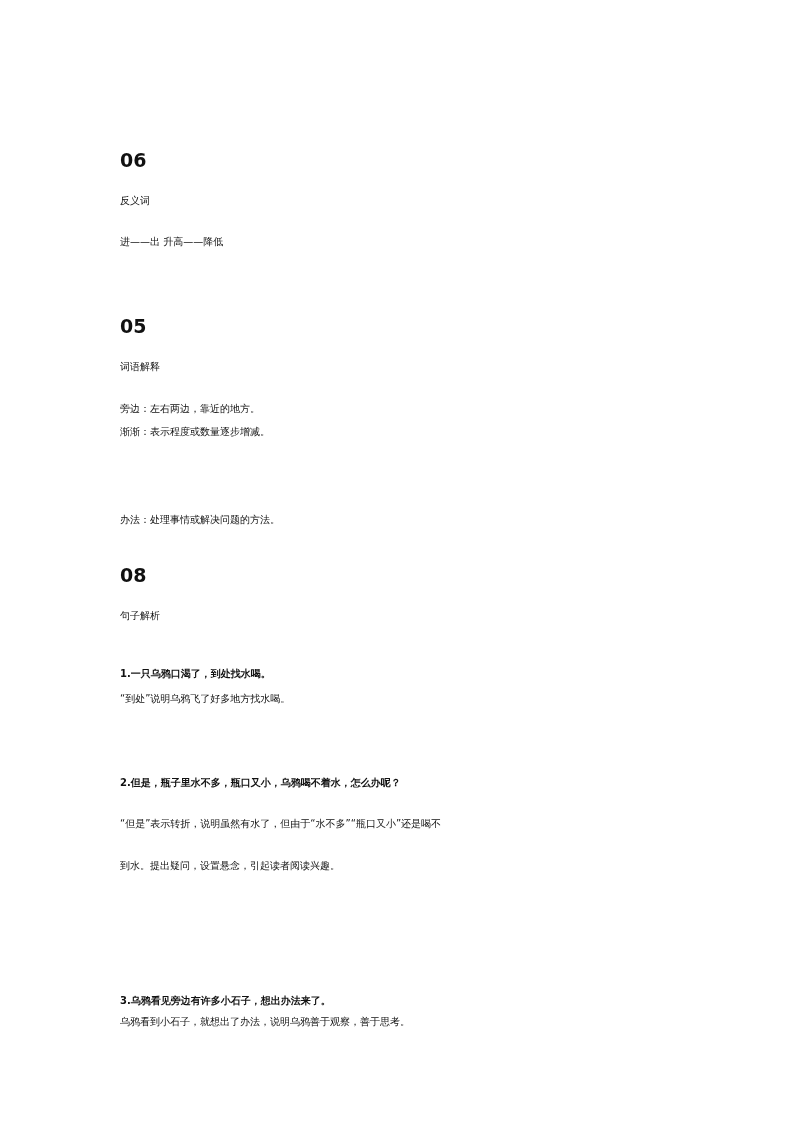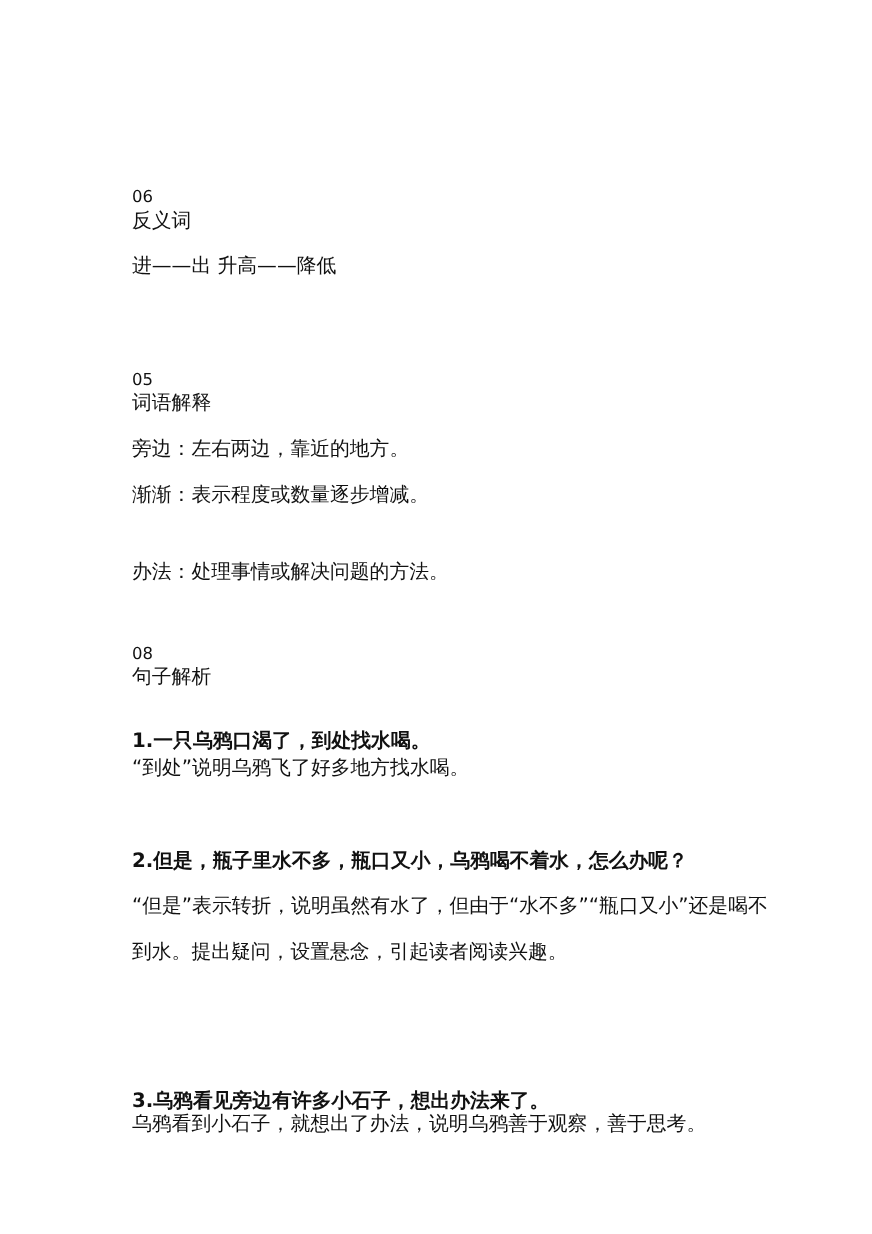--- a/index.html
+++ b/index.html
@@ -11,46 +11,45 @@
       width: 793px;
       height: 1122px;
       position: relative;
       overflow: hidden;
       font-family: "DejaVu Sans", "Liberation Sans", sans-serif;
       color: #111111;
     }
     .line {
       position: absolute;
       left: 120px;
-      font-size: 18px;
+      font-size: 10px;
       line-height: 18px;
       white-space: nowrap;
     }
     .section-number {
-      font-weight: normal;
-      font-size: 15px;
-      margin-top: 19px;
+      font-weight: bold;
+      font-size: 19px;
     }
     .bold {
       font-weight: bold;
     }
   </style>
 </head>
 <body>
 
 <div>
 
   <div class="line section-number" style="top:151px;">06</div>
   <div class="line" style="top:192px;">反义词</div>
   <div class="line" style="top:233px;">进——出 升高——降低</div>
 
   <div class="line section-number" style="top:317px;">05</div>
   <div class="line" style="top:358px;">词语解释</div>
   <div class="line" style="top:400px;">旁边：左右两边，靠近的地方。</div>
-  <div class="line" style="top:441px;">渐渐：表示程度或数量逐步增减。</div>
+  <div class="line" style="top:423px;">渐渐：表示程度或数量逐步增减。</div>
   <div class="line" style="top:511px;">办法：处理事情或解决问题的方法。</div>
 
   <div class="line section-number" style="top:566px;">08</div>
   <div class="line" style="top:607px;">句子解析</div>
 
   <div class="line bold" style="top:665px;">1.一只乌鸦口渴了，到处找水喝。</div>
   <div class="line" style="top:690px;">“到处”说明乌鸦飞了好多地方找水喝。</div>
 
   <div class="line bold" style="top:774px;">2.但是，瓶子里水不多，瓶口又小，乌鸦喝不着水，怎么办呢？</div>
   <div class="line" style="top:815px;">“但是”表示转折，说明虽然有水了，但由于“水不多”“瓶口又小”还是喝不</div>

